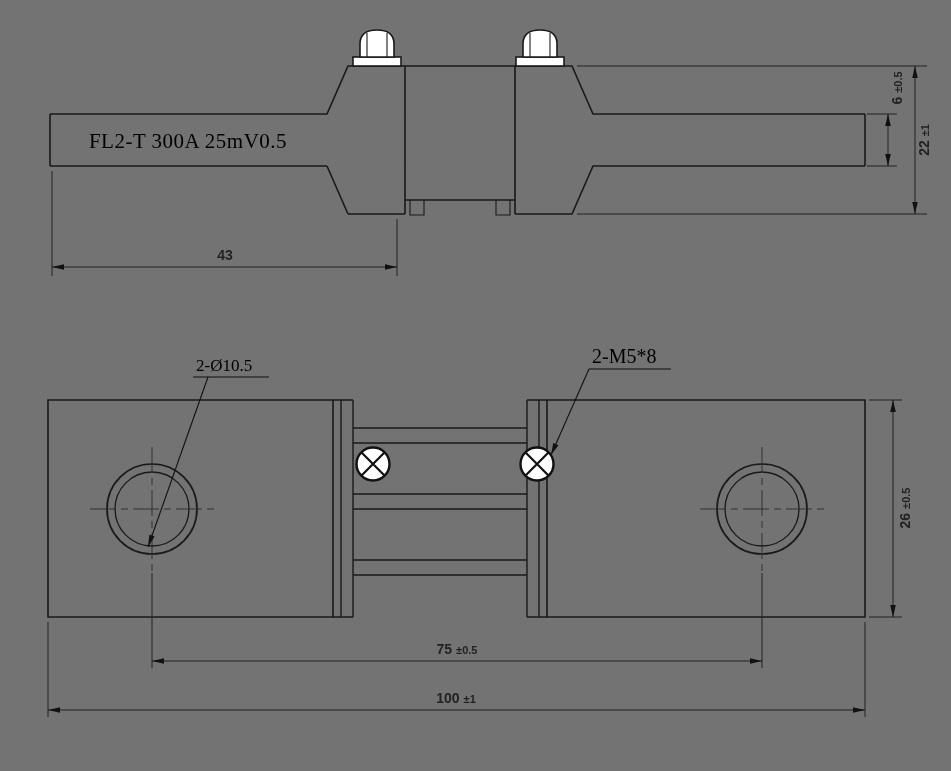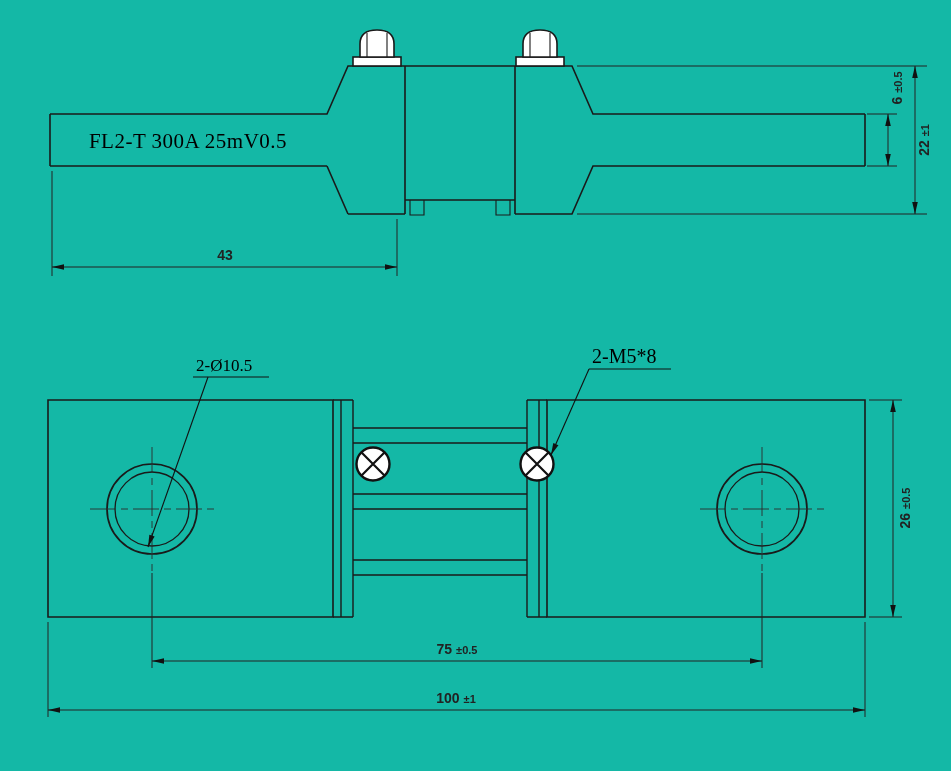--- a/index.html
+++ b/index.html
@@ -3,21 +3,21 @@
 <meta charset="utf-8">
 <style>
   html, body {
     margin: 0;
     padding: 0;
     background: #ffffff;
     width: 951px;
     height: 771px;
     overflow: hidden;
   }
-  .stage { width: 951px; height: 771px; position: relative; background:#14b8a6;text-align:right; }
+  .stage { width: 951px; height: 771px; position: relative; background:#737373;text-align:right; }
   svg { display:block; }
 
   .outline   { fill: none; stroke: #1a1a1a; stroke-width: 1.6; stroke-linejoin: miter; stroke-linecap: butt; }
   .thinline  { fill: none; stroke: #1a1a1a; stroke-width: 1.4; }
   .detail    { fill: none; stroke: #1a1a1a; stroke-width: 1.1; }
   .whitefill { fill: #ffffff; stroke: #1a1a1a; stroke-width: 1.6; }
   .screw-circle { fill:#ffffff; stroke:#111111; stroke-width:2.4; }
   .screw-x   { fill:none; stroke:#111111; stroke-width:2.2; stroke-linecap: butt; }
   .hole-outer{ fill:none; stroke:#1a1a1a; stroke-width:1.7; }
   .hole-inner{ fill:none; stroke:#1a1a1a; stroke-width:1.3; }

